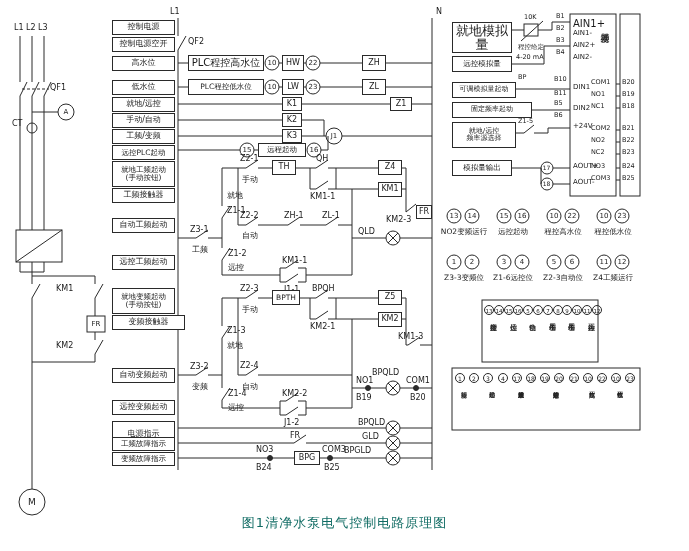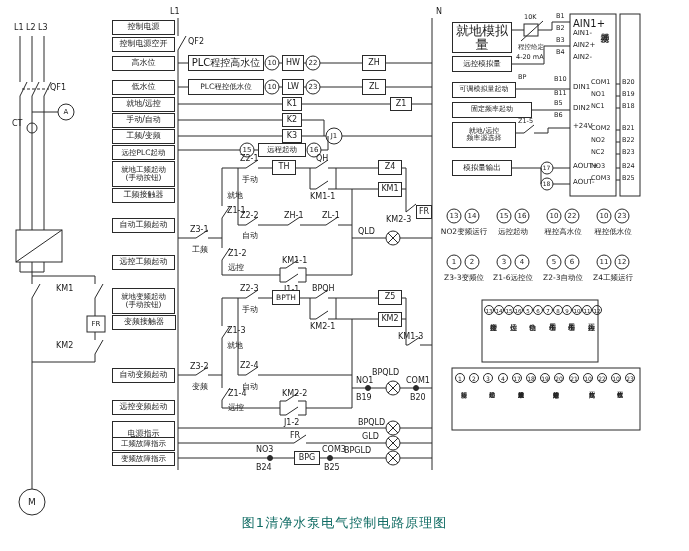--- a/index.html
+++ b/index.html
@@ -317,21 +317,21 @@
 <div class="bx" style="left:112px;top:113px;width:63px;height:15px">手动/自动</div>
 <div class="bx" style="left:112px;top:129px;width:63px;height:15px">工频/变频</div>
 <div class="bx" style="left:112px;top:145px;width:63px;height:15px;font-size:7.5px">远控PLC起动</div>
 <div class="bx" style="left:112px;top:161px;width:63px;height:26px;font-size:7.5px">就地工频起动
 (手动按钮)</div>
 <div class="bx" style="left:112px;top:188px;width:63px;height:15px">工频接触器</div>
 <div class="bx" style="left:112px;top:218px;width:63px;height:15px">自动工频起动</div>
 <div class="bx" style="left:112px;top:255px;width:63px;height:15px">远控工频起动</div>
 <div class="bx" style="left:112px;top:288px;width:63px;height:26px;font-size:7.5px">就地变频起动
 (手动按钮)</div>
-<div class="bx" style="left:112px;top:315px;width:64px;height:15px">变频接触器</div>
+<div class="bx" style="left:112px;top:315px;width:73px;height:15px">变频接触器</div>
 <div class="bx" style="left:112px;top:368px;width:63px;height:15px">自动变频起动</div>
 <div class="bx" style="left:112px;top:400px;width:63px;height:15px">远控变频起动</div>
 <div class="bx" style="left:112px;top:421px;width:63px;height:26px">电源指示</div>
 <div class="bx" style="left:112px;top:437px;width:63px;height:14px;font-size:7.5px">工频故障指示</div>
 <div class="bx" style="left:112px;top:452px;width:63px;height:14px;font-size:7.5px">变频故障指示</div>
 
 <div class="bx" style="left:188px;top:55px;width:76px;height:16px;font-size:10px">PLC程控高水位</div>
 <div class="cn" style="left:264px;top:58px;width:16px">10</div>
 <div class="bx" style="left:282px;top:55px;width:22px;height:16px">HW</div>
 <div class="cn" style="left:306px;top:58px;width:14px">22</div>

